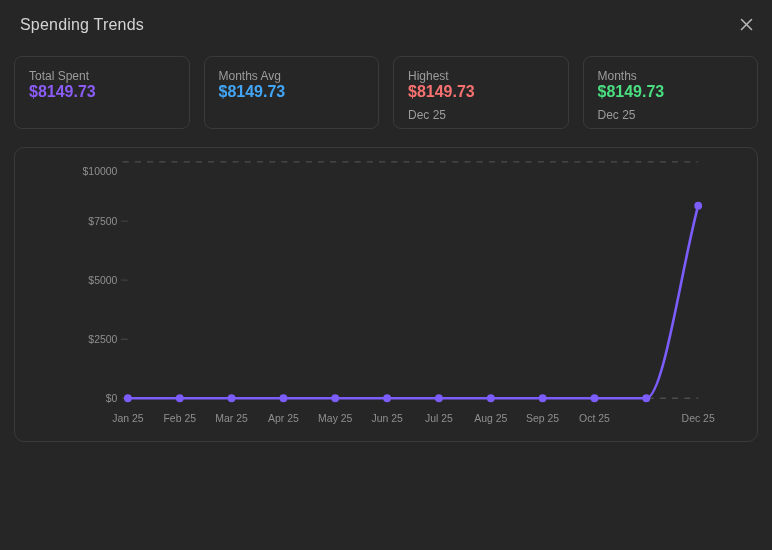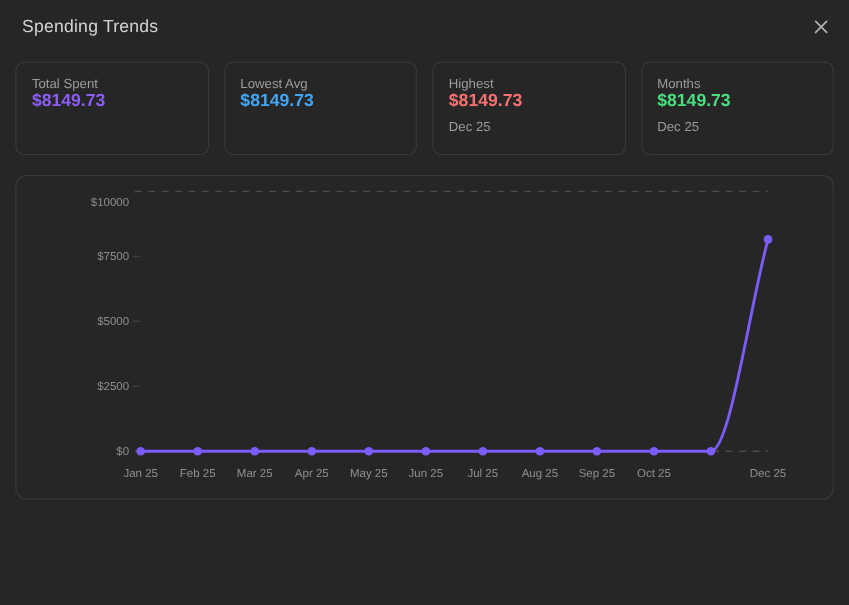--- a/index.html
+++ b/index.html
@@ -31,21 +31,21 @@
     border:1px solid transparent; background:transparent; cursor:pointer;
     color:#a3a3a3; font-size:12px; font-family:inherit;
     padding:3px 9px; border-radius:6px; line-height:14px;
   }
   .toggle-btn.sel-gray { background:#3e3e3e; color:#f0f0f0; }
   .toggle-btn.sel-green {
     background:#263129; color:#f0f0f0; border-radius:11px; padding:3px 11px;
   }
   .stats-row { display:flex; gap:14px; margin:20px 14px 0 14px; }
   .stat-card {
-    flex:1; height:85px; border:1px solid #3a3a3a; border-radius:8px;
+    flex:1; height:73px; border:1px solid #3a3a3a; border-radius:8px;
     padding:12px 14px;
   }
   .stat-label { font-size:12px; color:#9c9c9c; }
   .stat-value { font-size:16px; font-weight:bold; }
   .stat-sub { font-size:12px; color:#9c9c9c; margin-top:7px; min-height:14px; }
   .chart-panel {
     position:relative; margin:18px 14px 0 14px; height:295px;
     border:1px solid #3a3a3a; border-radius:10px; overflow:hidden;
   }
   .chart-panel svg { position:absolute; left:0; top:0; width:100%; height:100%; }
@@ -67,21 +67,21 @@
   </div>
 
 
   <div class="stats-row">
     <div class="stat-card">
       <div class="stat-label">Total Spent</div>
       <div class="stat-value" style="color: rgb(139, 92, 246);">$8149.73</div>
       <div class="stat-sub"></div>
     </div>
     <div class="stat-card">
-      <div class="stat-label">Lowest Avg</div>
+      <div class="stat-label">Months Avg</div>
       <div class="stat-value" style="color: rgb(66, 165, 245);">$8149.73</div>
       <div class="stat-sub"></div>
     </div>
     <div class="stat-card">
       <div class="stat-label">Highest</div>
       <div class="stat-value" style="color: rgb(248, 113, 113);">$8149.73</div>
       <div class="stat-sub">Dec 25</div>
     </div>
     <div class="stat-card">
       <div class="stat-label">Months</div>

